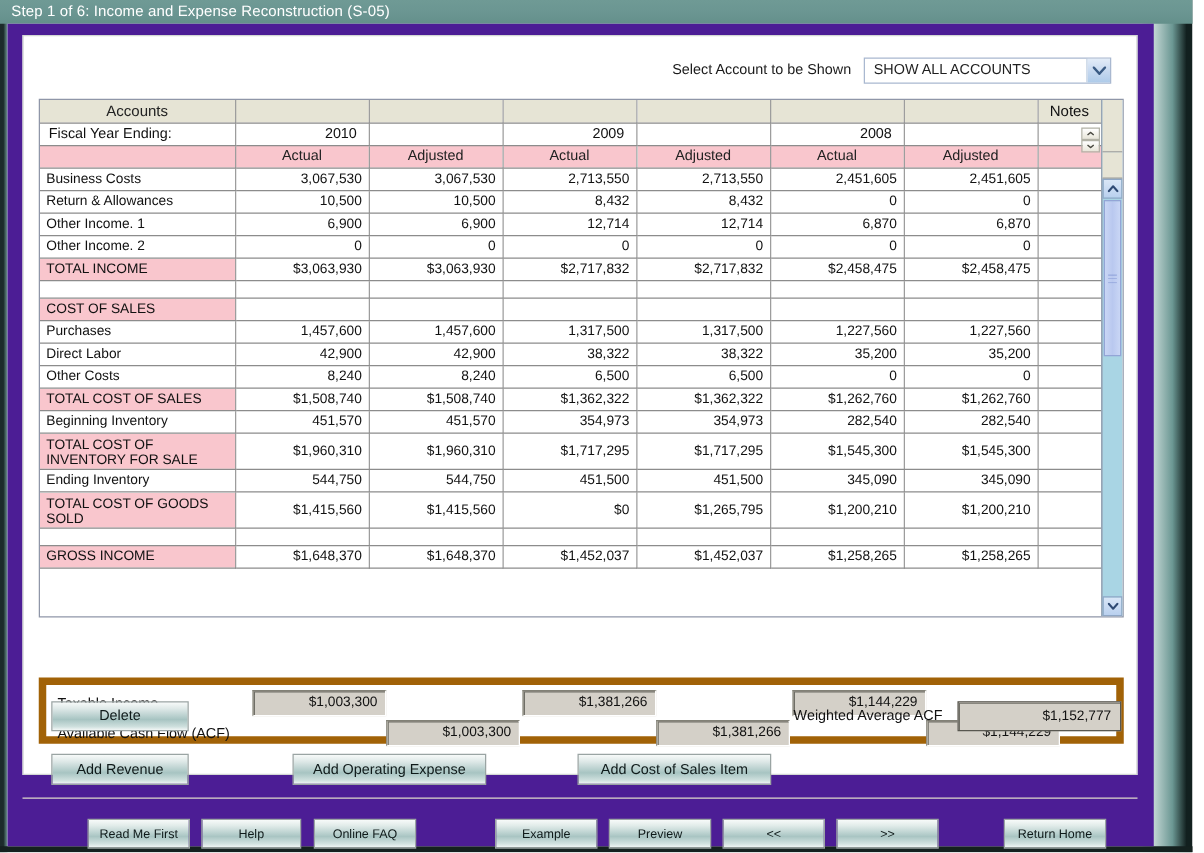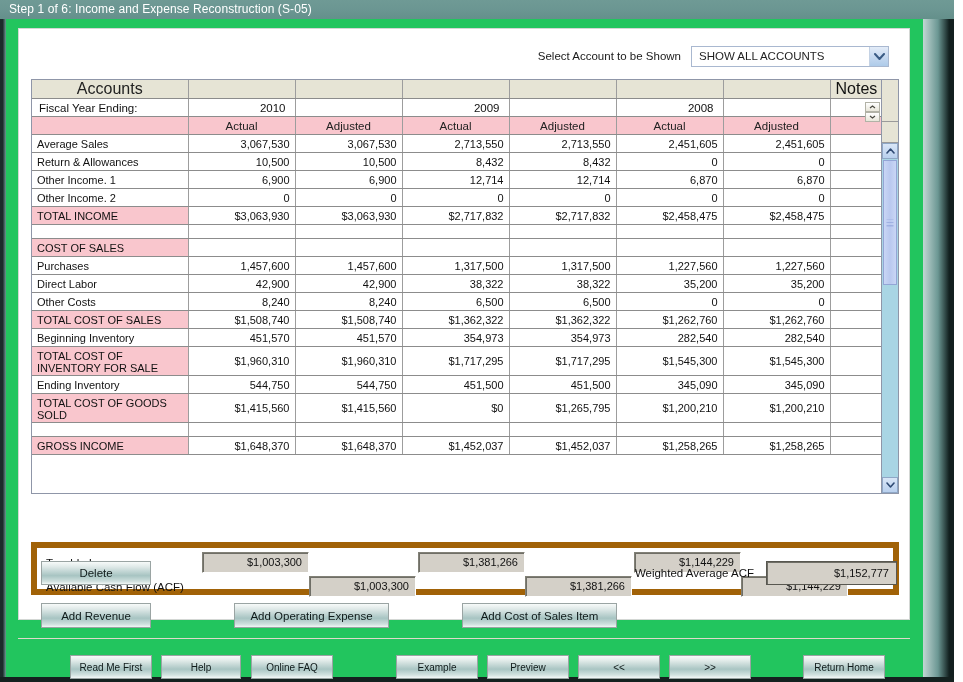--- a/index.html
+++ b/index.html
@@ -44,21 +44,21 @@
     letter-spacing: 0.1px;
     overflow: hidden;
     white-space: nowrap;
   }
 
   
   .page-panel {
     position: absolute;
     left: 6px; top: 19px;
     width: 917px; height: 658px;
-    background: #22c55e;
+    background: #4c1d95;
     box-sizing: border-box;
   }
 
   
   .content-card {
     position: absolute;
     left: 12px; top: 9px;
     width: 892px; height: 592px;
     border: 1px solid #d3d7d4;
     background: #ffffff;
@@ -138,21 +138,21 @@
   }
   
   col.c-acct   { width: 156px; }
   col.c-num    { width: 107px; }
   col.c-notes  { width: 51px; }
 
   .hdr-accounts td {
     background: #e6e4d5;
     height: 21px;
     border-bottom: 1px solid #8c8c8c;
-    font-size: 16px;
+    font-size: 12px;
   }
   .hdr-accounts td.acct-head { text-align: center; color: #222; }
 
   .row-fye td {
     background: #ffffff;
     height: 21px;
     font-size: 11.5px;
   }
   .row-fye td.acct-head { text-align: left; padding-left: 7px; }
   .row-fye td.num { text-align: right; padding-right: 9px; }
@@ -410,21 +410,21 @@
                 <td></td>
                 <td>Actual</td>
                 <td>Adjusted</td>
                 <td>Actual</td>
                 <td>Adjusted</td>
                 <td>Actual</td>
                 <td>Adjusted</td>
                 <td></td>
               </tr>
               <tr class="r-normal">
-                <td class="lbl">Average Sales</td>
+                <td class="lbl">Business Costs</td>
                 <td class="num">3,067,530</td>
                 <td class="num">3,067,530</td>
                 <td class="num">2,713,550</td>
                 <td class="num">2,713,550</td>
                 <td class="num">2,451,605</td>
                 <td class="num">2,451,605</td>
                 <td class="notes"></td>
               </tr>
               <tr class="r-normal">
                 <td class="lbl">Return &amp; Allowances</td>

